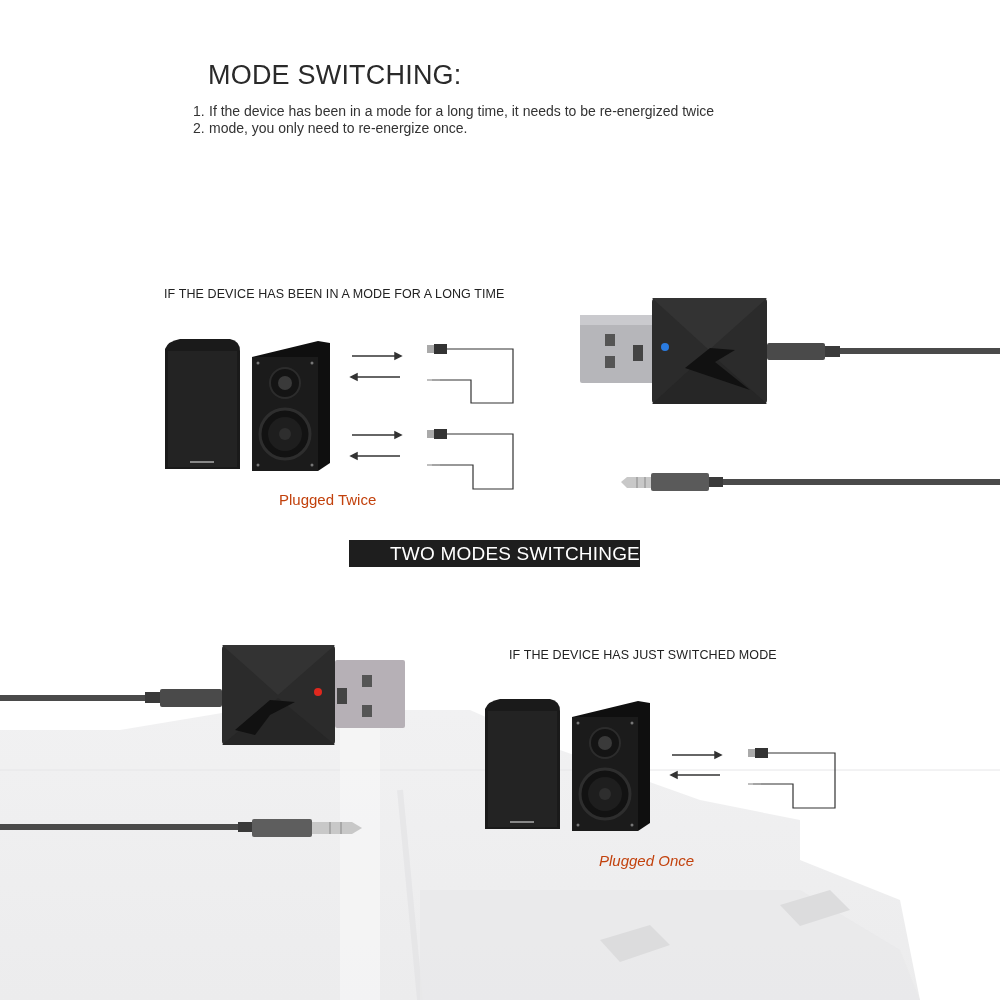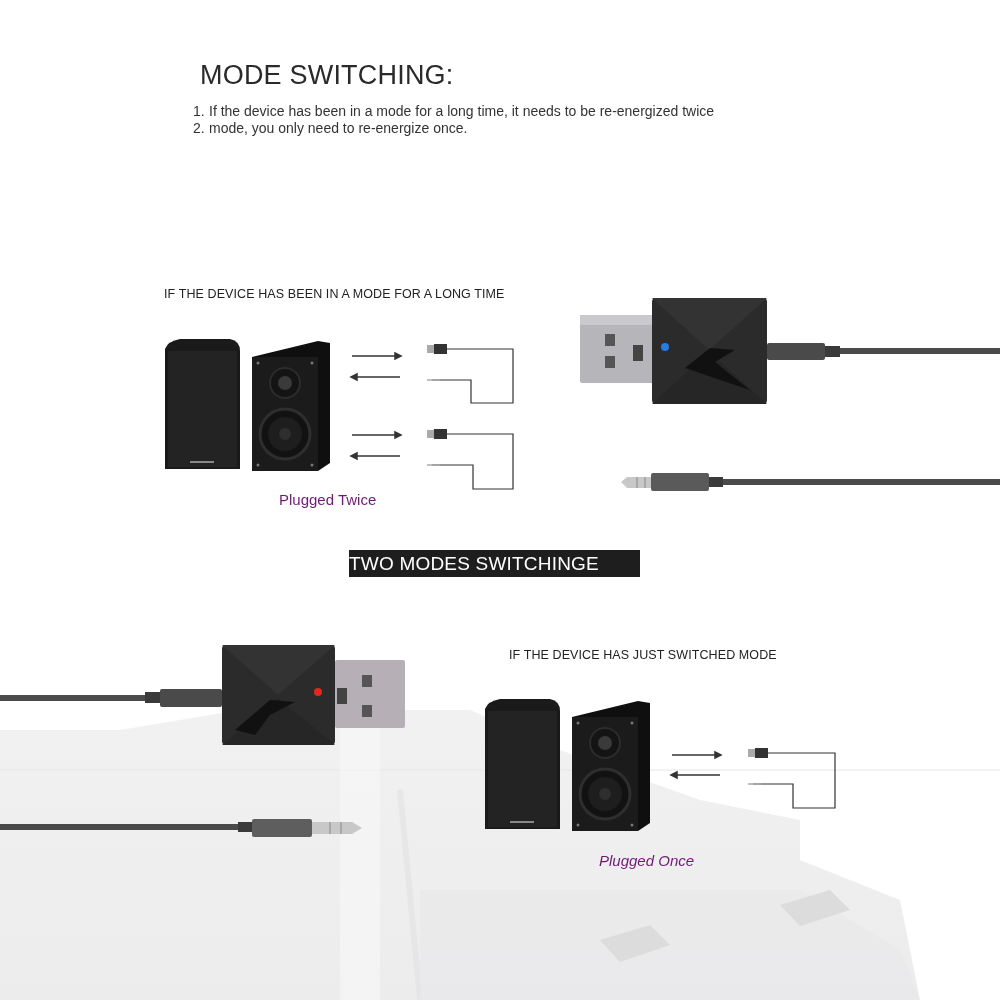--- a/index.html
+++ b/index.html
@@ -2,29 +2,29 @@
 <html><head>
 <meta charset="utf-8">
 <style>
   html, body { margin:0; padding:0; }
   body { width:1000px; height:1000px; position:relative; overflow:hidden; background:#ffffff; font-family:"Liberation Sans", sans-serif; color:#222; }
   .abs { position:absolute; }
 
   
   .bg-ghost { position:absolute; left:0; top:690px; width:1000px; height:310px; }
 
-  .title { left:200px; top:60px; font-size:27px; color:#2a2a2a; letter-spacing:0.2px; }
+  .title { left:208px; top:60px; font-size:27px; color:#2a2a2a; letter-spacing:0.2px; }
   .instructions { left:193px; top:103px; font-size:14px; line-height:17px; color:#333; width:600px; }
   .instructions .item { position:relative; padding-left:16px; }
   .instructions .num { position:absolute; left:0; top:0; }
 
   .section-label { font-size:12.5px; color:#222; letter-spacing:0.1px; }
-  .caption { font-size:15px; color:#701a75; }
-
-  .banner { left:349px; top:540px; width:291px; height:27px; background:#1e1e1e; color:#fff; font-size:19px; text-align:left; line-height:27px; letter-spacing:0.2px;margin-top:10px; }
+  .caption { font-size:15px; color:#c2410c; }
+
+  .banner { left:349px; top:540px; width:291px; height:27px; background:#1e1e1e; color:#fff; font-size:19px; text-align:right; line-height:27px; letter-spacing:0.2px; }
 
   svg { display:block; }
 </style>
 </head>
 <body>
 
 <svg class="bg-ghost" width="1000" height="310" viewBox="0 0 1000 310">
   <defs>
     <linearGradient id="ghostg" x1="0" y1="0" x2="0" y2="1">
       <stop offset="0" stop-color="#f1f1f2"></stop>

